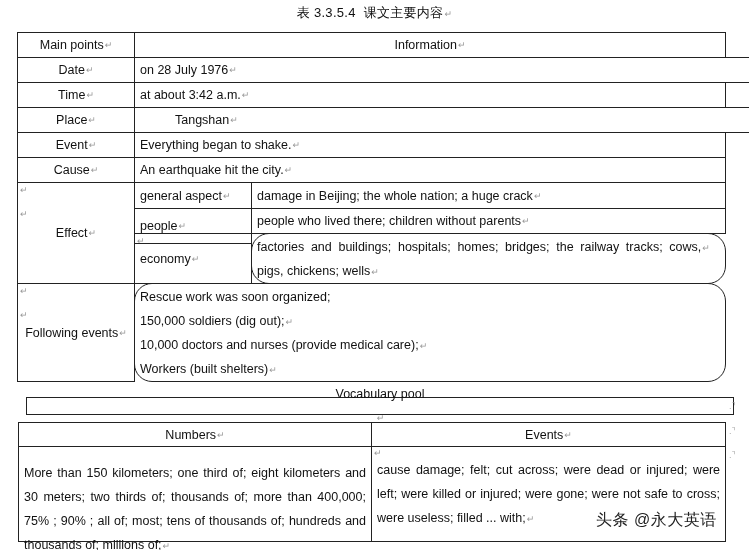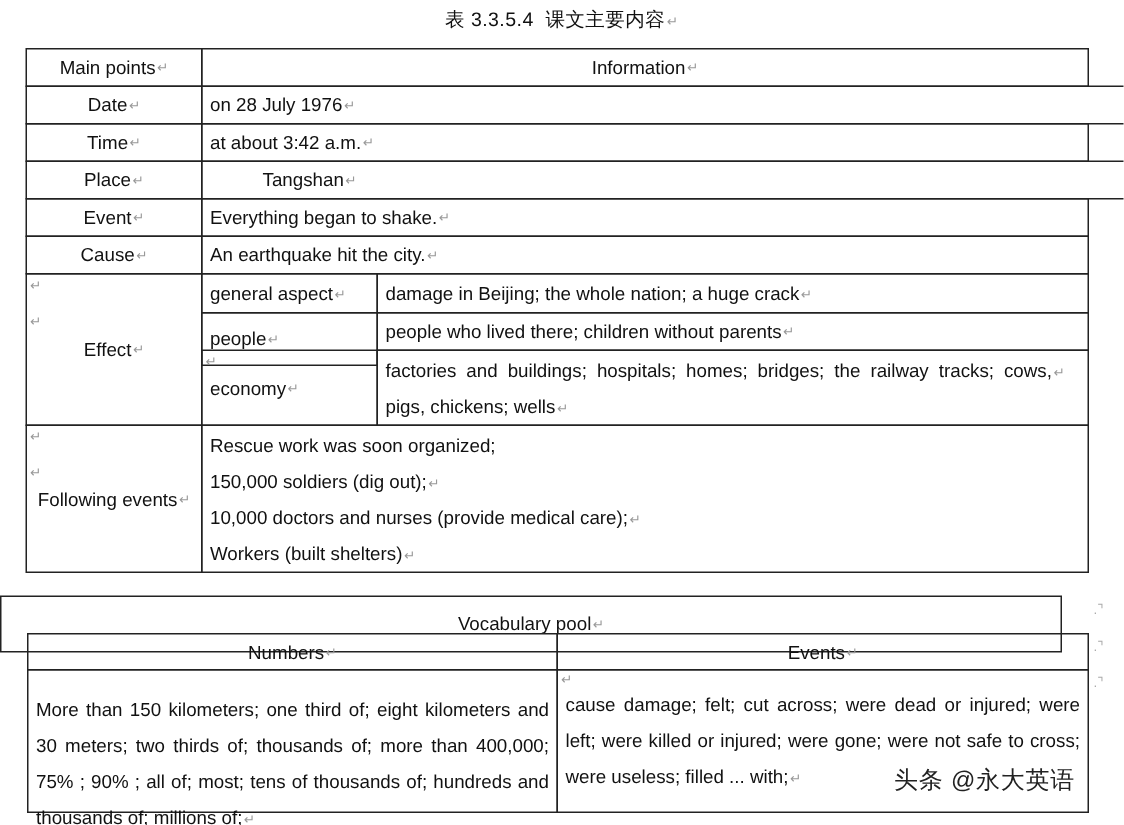--- a/index.html
+++ b/index.html
@@ -4,21 +4,21 @@
 <style>
   html, body { margin: 0; padding: 0; background: #ffffff; }
   body { width: 749px; height: 550px; position: relative; overflow: hidden;
          font-family: "Liberation Sans", sans-serif; color: #111; font-size: 12.5px; }
   .caption { position: absolute; left: 0; top: 4px; width: 749px; text-align: center;
              font-size: 13px; letter-spacing: 0.3px; }
   .mark { color: #999; font-size: 9px; margin-left: 1px; }
   .cell { position: absolute; box-sizing: border-box; border: 1px solid #222;
           display: flex; align-items: center; padding: 0 5px; line-height: 24px; white-space: nowrap; }
   .center { justify-content: center; }
-  .multi { flex-direction: column; align-items: flex-start; justify-content: flex-end; white-space: normal; }
+  .multi { flex-direction: column; align-items: flex-start; justify-content: flex-end; white-space: normal; border-radius: 18px; }
   .multi span.line { display: block; height: 24px; }
   .just { white-space: normal; text-align: justify; text-align-last: left; display: block; padding-top: 14px; }
   .corner { position: absolute; color: #999; font-size: 9px; line-height: 9px; }
   .tickr { position: absolute; color: #aaa; font-size: 9px; }
   .watermark { position: absolute; left: 594px; top: 510px; font-size: 16px; color: #222;
                background: rgba(255,255,255,0.65); padding: 0 2px; letter-spacing: 0.5px; }
 </style>
 </head>
 <body>
 
@@ -124,21 +124,21 @@
   </div>
   <div class="cell multi" style="left:134px;top:283px;width:592px;height:99px;">
     <span class="line">Rescue work was soon organized;</span>
     <span class="line"><span>150,000 soldiers (dig out);</span><span class="mark">↵</span></span>
     <span class="line"><span>10,000 doctors and nurses (provide medical care);</span><span class="mark">↵</span></span>
     <span class="line"><span>Workers (built shelters)</span><span class="mark">↵</span></span>
   </div>
 </div>
 
 <div>
-  <div class="cell center" style="left:0;top:397px;width:708px;height:38px;">
+  <div class="cell center" style="left:26px;top:397px;width:708px;height:18px;flex-direction:column;">
     <span>Vocabulary pool</span>
       <span class="mark">↵</span>
   </div>
   <div class="cell center" style="left:18px;top:422px;width:354px;height:25px;">
     <span>Numbers</span>
       <span class="mark">↵</span>
   </div>
   <div class="cell center" style="left:371px;top:422px;width:355px;height:25px;">
     <span>Events</span>
       <span class="mark">↵</span>

